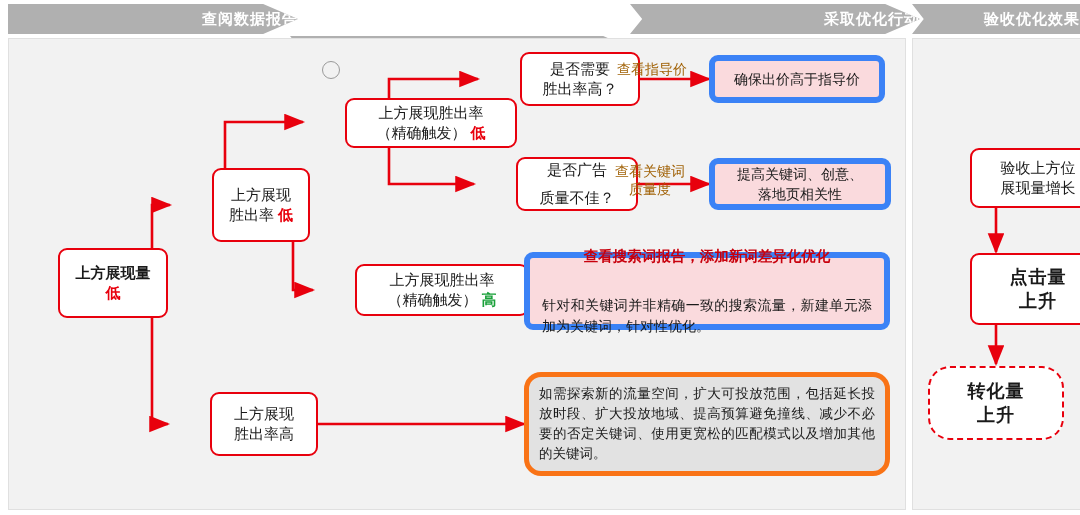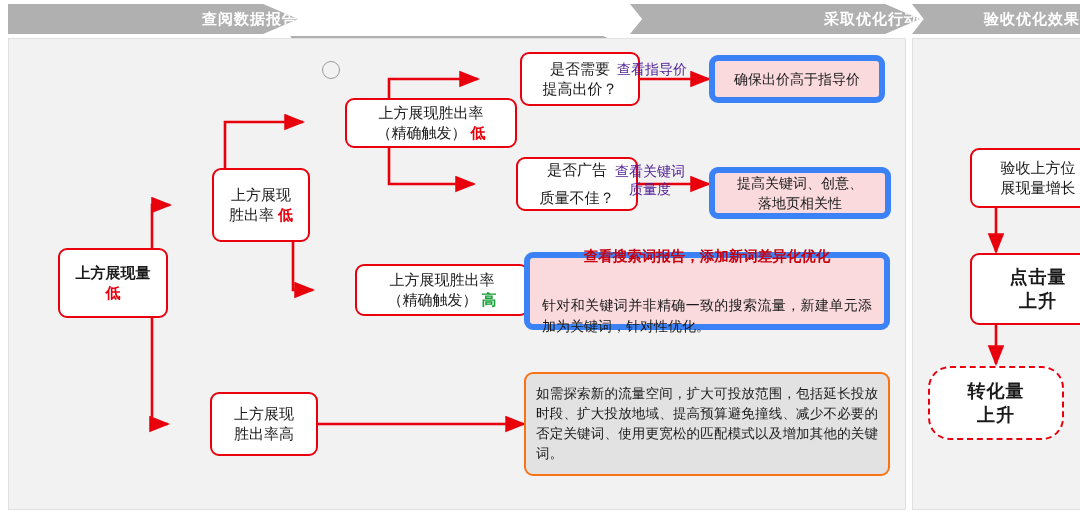--- a/index.html
+++ b/index.html
@@ -85,43 +85,43 @@
   }
   .pbox {
     background: #fadadd;
     border: 6px solid #3b82f6;
     border-radius: 9px;
     font-size: 14px;
     line-height: 1.45;
   }
   .gbox {
     background: #e2e2e2;
-    border: 2px solid #f97316;
-    border-radius: 9px;
+    border: 5px solid #f97316;
+    border-radius: 17px;
     font-size: 13.5px;
     line-height: 1.5;
     text-align: justify;
     padding: 1px 10px;
   }
   .dashbox {
     background: #ffffff;
     border: 2px dashed #e8000d;
     border-radius: 22px;
   }
   .bold { font-weight: bold; }
   .red  { color: #e8000d; font-weight: bold; }
   .green{ color: #1aa03a; font-weight: bold; }
   .big  { font-size: 18px; font-weight: bold; letter-spacing: 1px; }
   .hdr  { font-weight: bold; color: #c8000d; font-size: 14.5px; margin-bottom: 4px; }
 
   
   .wlabel {
     position: absolute;
     font-size: 14px;
-    color: #4c1d95;
+    color: #a16207;
     line-height: 1.3;
     text-align: center;
   }
   .circle-mark {
     position: absolute;
     width: 16px; height: 16px;
     border: 1.5px solid #9a9a9a;
     border-radius: 50%;
     background: transparent;
   }
@@ -211,40 +211,40 @@
   <div class="box rbox" style="left:313px; top:264px; width:174px; height:52px;">
     <div>上方展现胜出率</div>
     <div>
       <span>（精确触发）</span>
       <span class="green">高</span>
     </div>
   </div>
 
   <div class="box rbox" style="left:478px; top:52px; width:120px; height:54px;">
     <div>是否需要</div>
-    <div>提高出价？</div>
+    <div>胜出率高？</div>
   </div>
 
   <div class="box rbox" style="left:474px; top:157px; width:122px; height:54px;gap:8px;">
     <div>是否广告</div>
     <div>质量不佳？</div>
   </div>
 
   <div class="wlabel" style="left:600px; top:60px; width:104px;">查看指导价</div>
 
   <div class="wlabel" style="left:598px; top:162px; width:104px;">
     <div>查看关键词</div>
     <div>质量度</div>
   </div>
 
   <div class="box pbox" style="left:709px; top:55px; width:176px; height:48px;">
     <div>确保出价高于指导价</div>
   </div>
 
-  <div class="box pbox" style="left:709px; top:158px; width:182px; height:52px;margin-top:9px;">
+  <div class="box pbox" style="left:709px; top:158px; width:182px; height:52px;">
     <div>提高关键词、创意、</div>
     <div>落地页相关性</div>
   </div>
 
   <div class="box pbox" style="left:524px; top:252px; width:366px; height:78px; padding:6px 12px; align-items:flex-start;gap:24px;">
     <div class="hdr" style="width:100%; text-align:center;">查看搜索词报告，添加新词差异化优化</div>
     <div style="width:100%; text-align:justify;">针对和关键词并非精确一致的搜索流量，新建单元添加为关键词，针对性优化。</div>
   </div>
 
   <div class="box gbox" style="left:524px; top:372px; width:366px; height:104px;">

